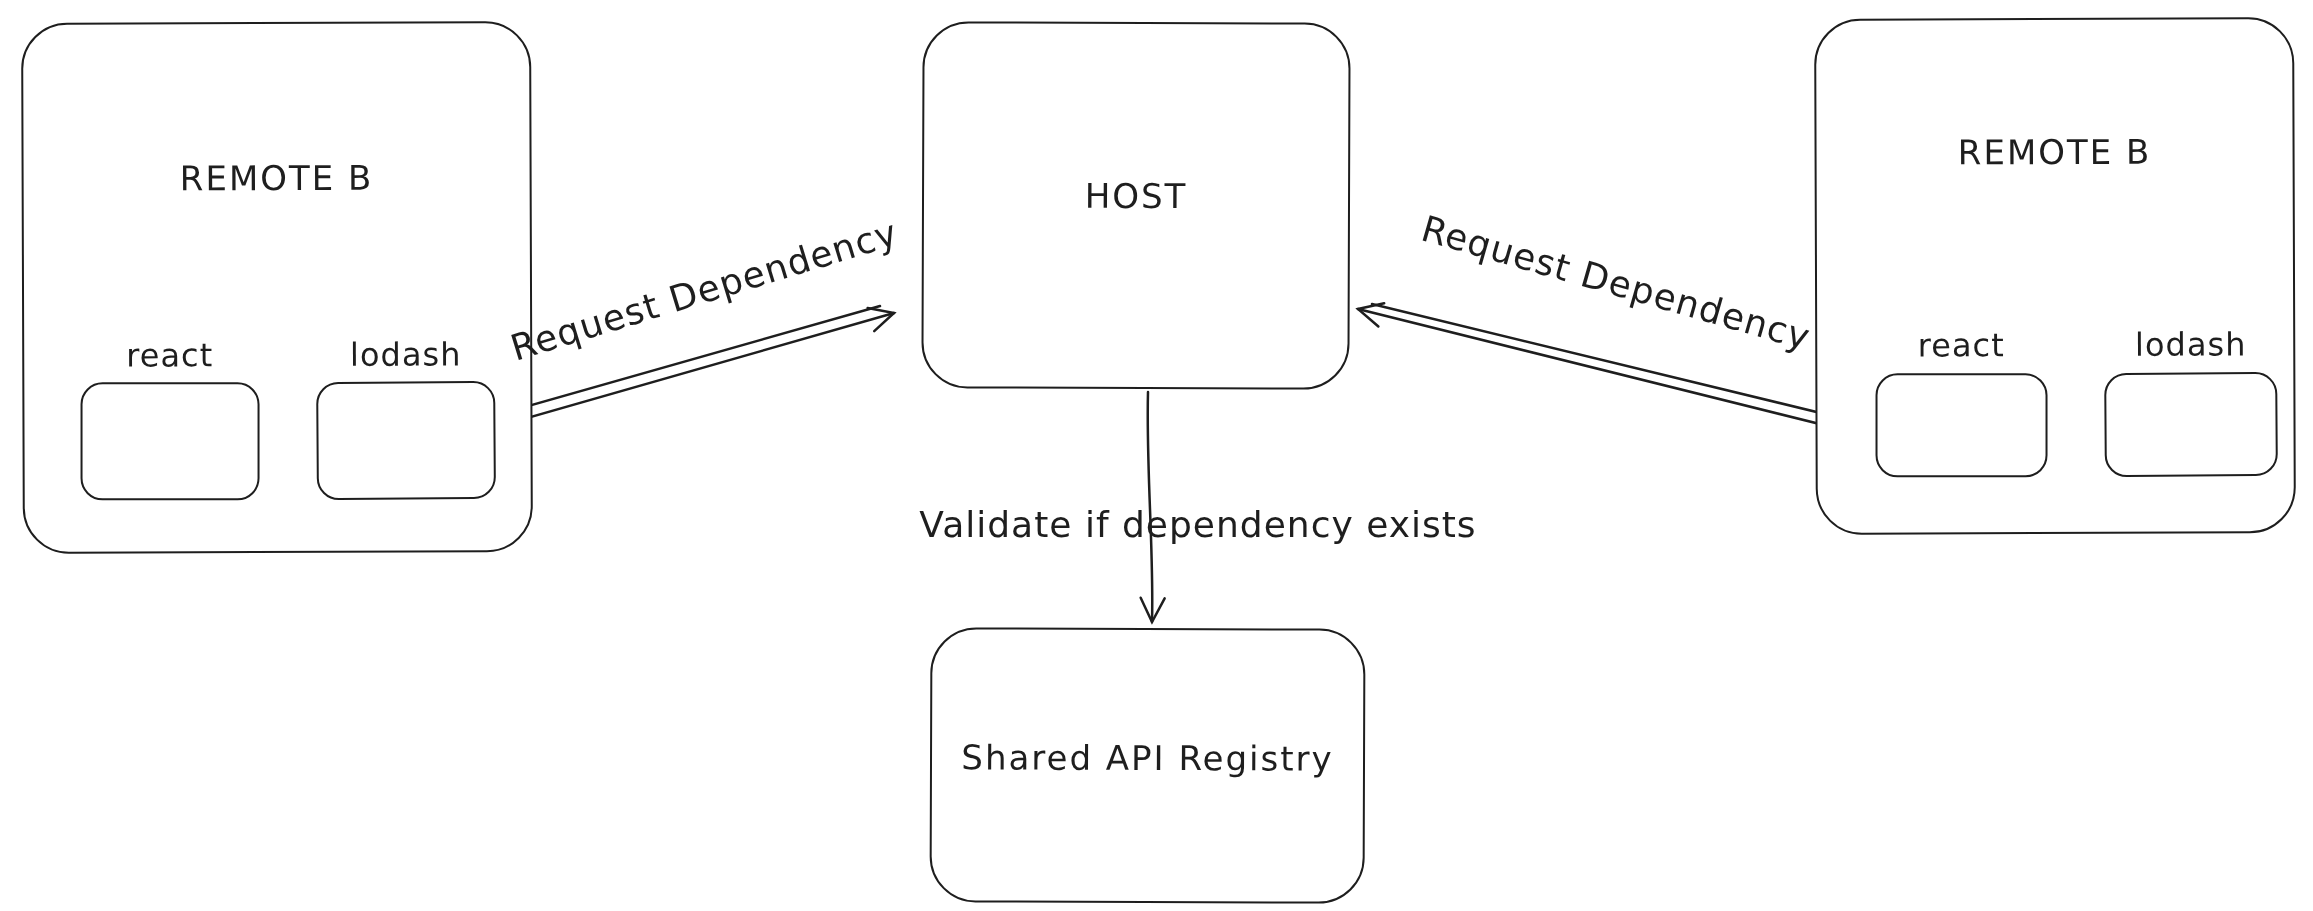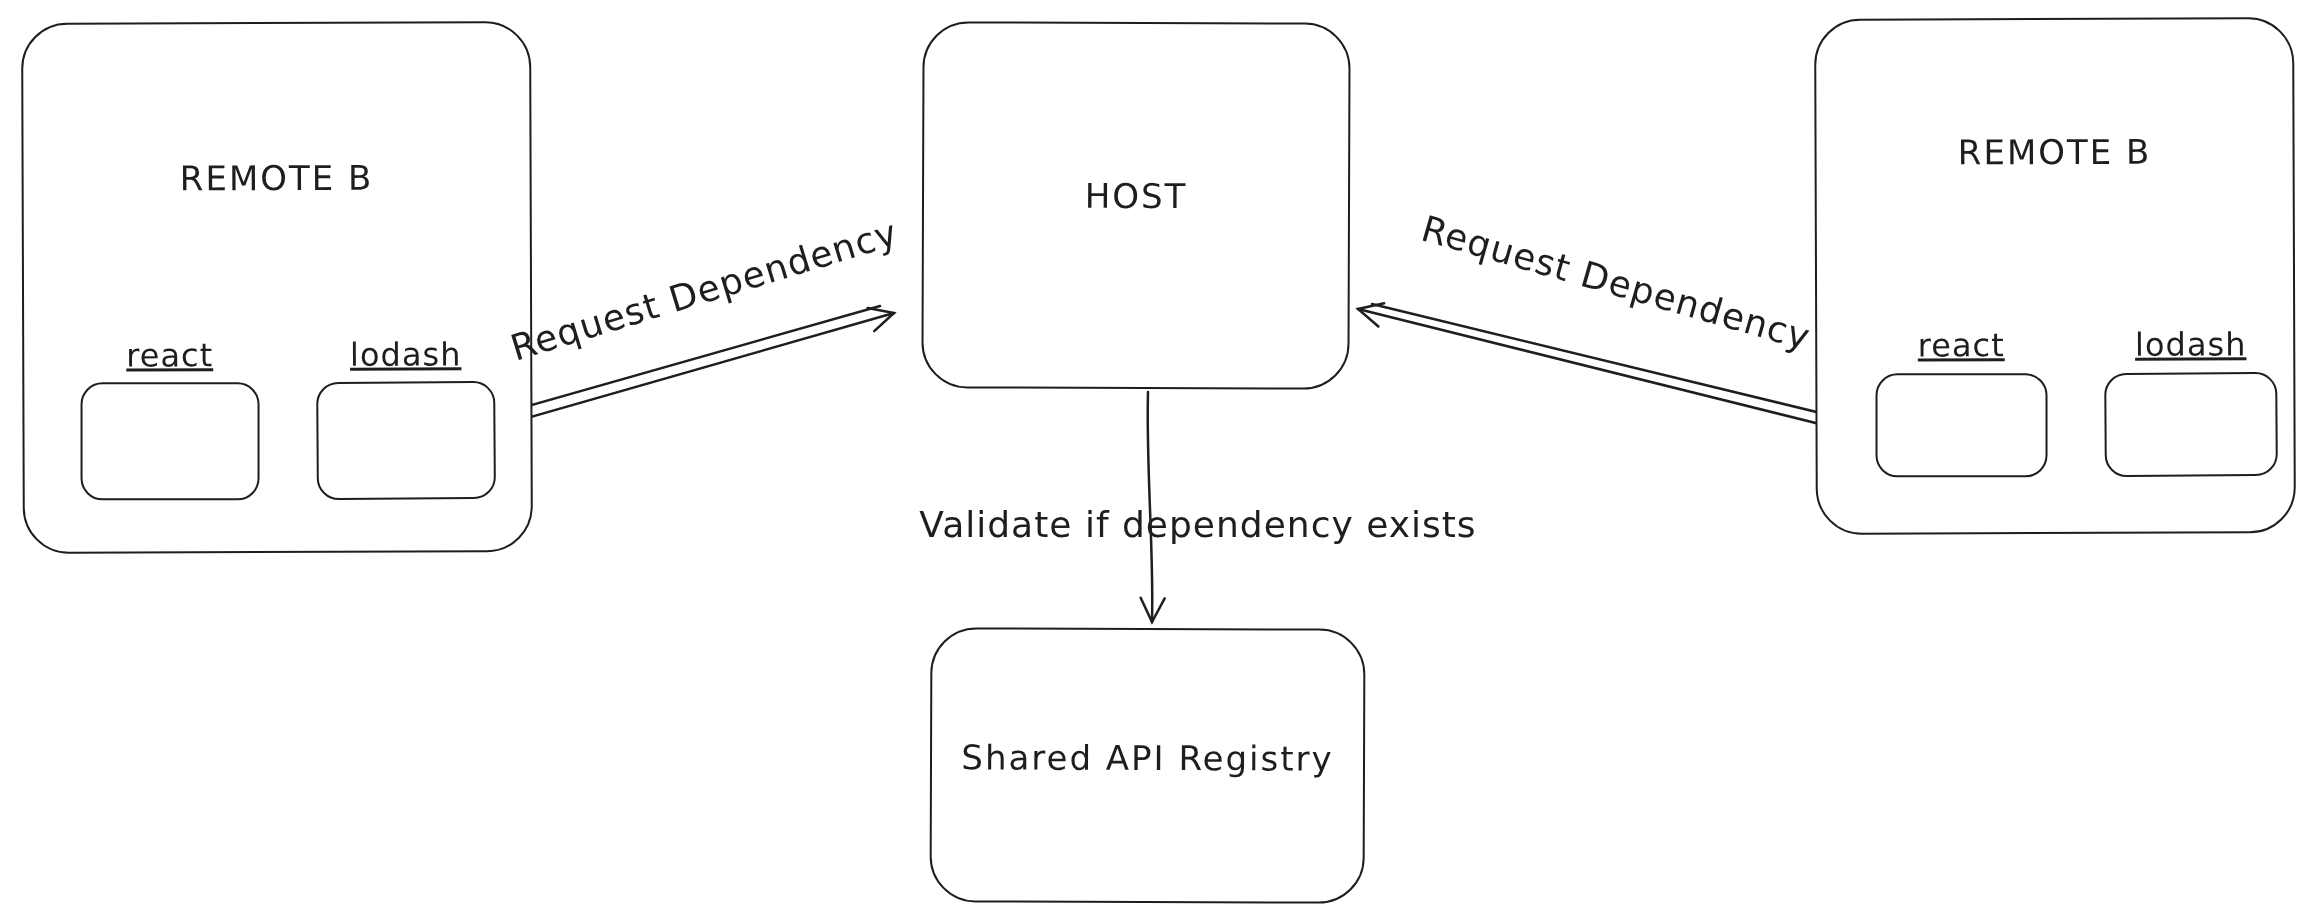--- a/index.html
+++ b/index.html
@@ -44,21 +44,20 @@
     font-size: 34px;
     letter-spacing: 2px;
     white-space: nowrap;
   }
   .pkg-label {
     position: absolute;
     text-align: center;
     font-size: 32px;
     letter-spacing: 1px;
     white-space: nowrap;
-    text-decoration: underline;
   }
   .edge-label {
     position: absolute;
     font-size: 36px;
     letter-spacing: 1px;
     text-align: center;
     white-space: nowrap;
     transform-origin: center center;
   }
   .rot-left { transform: rotate(-17deg); }

